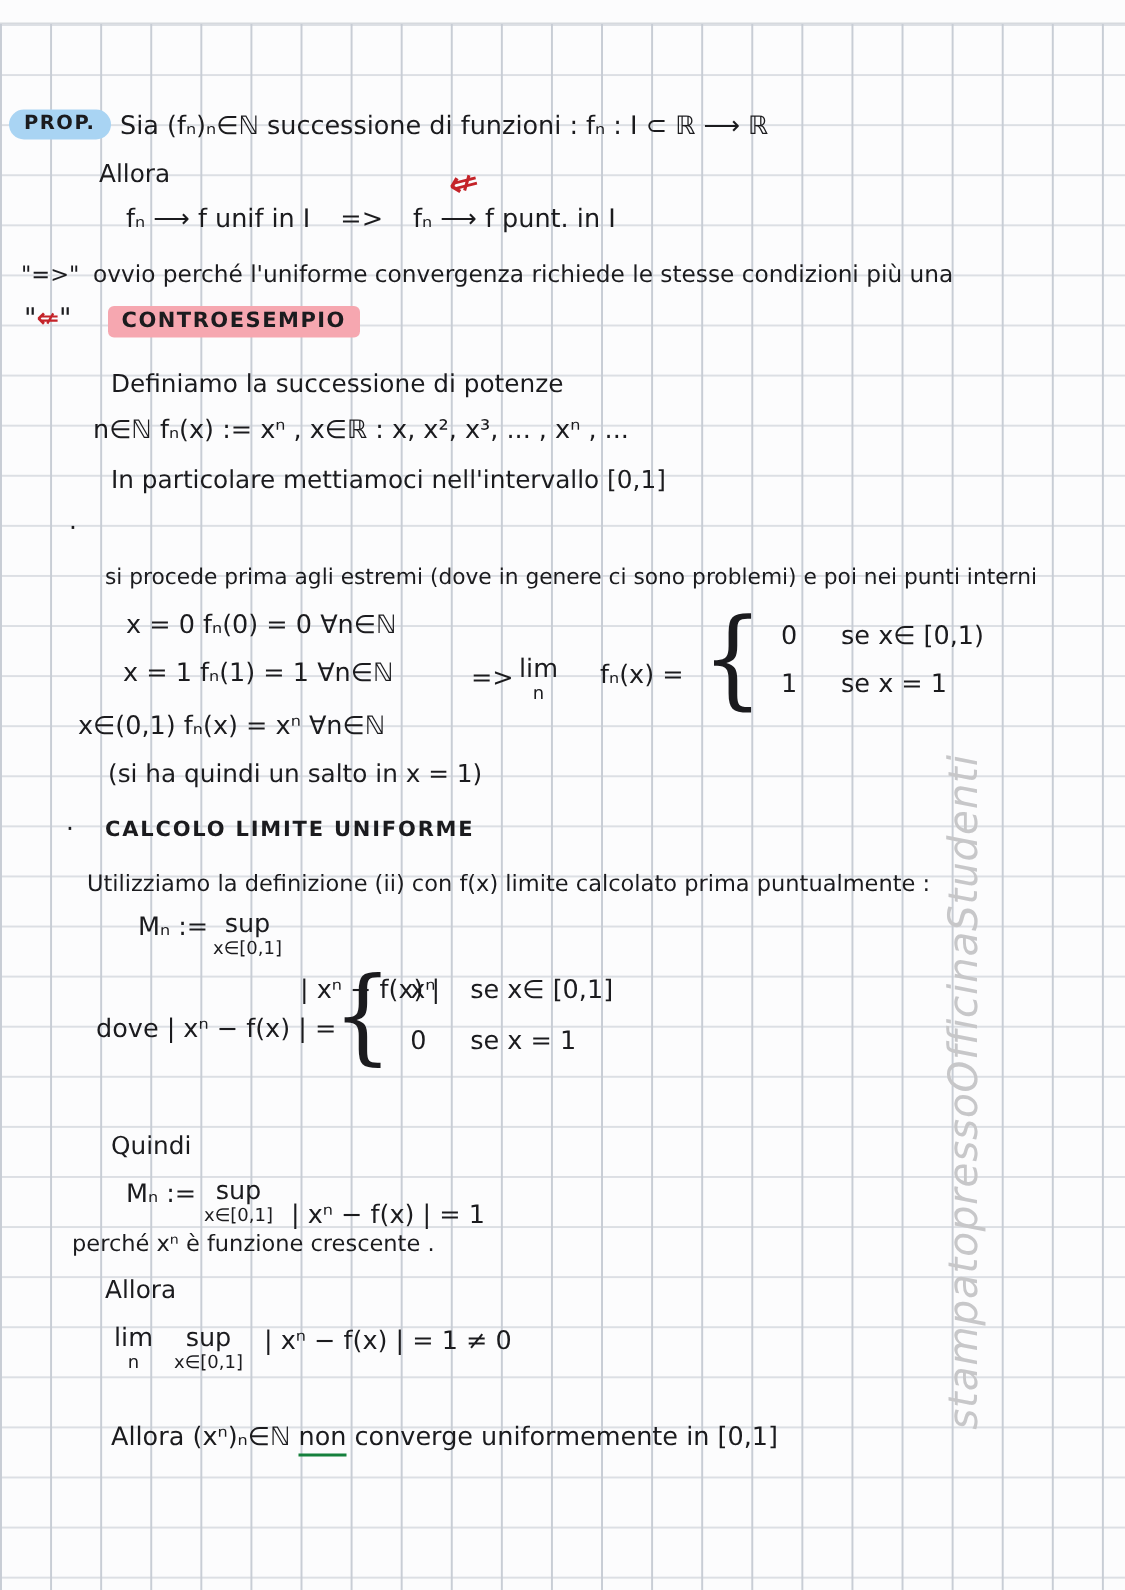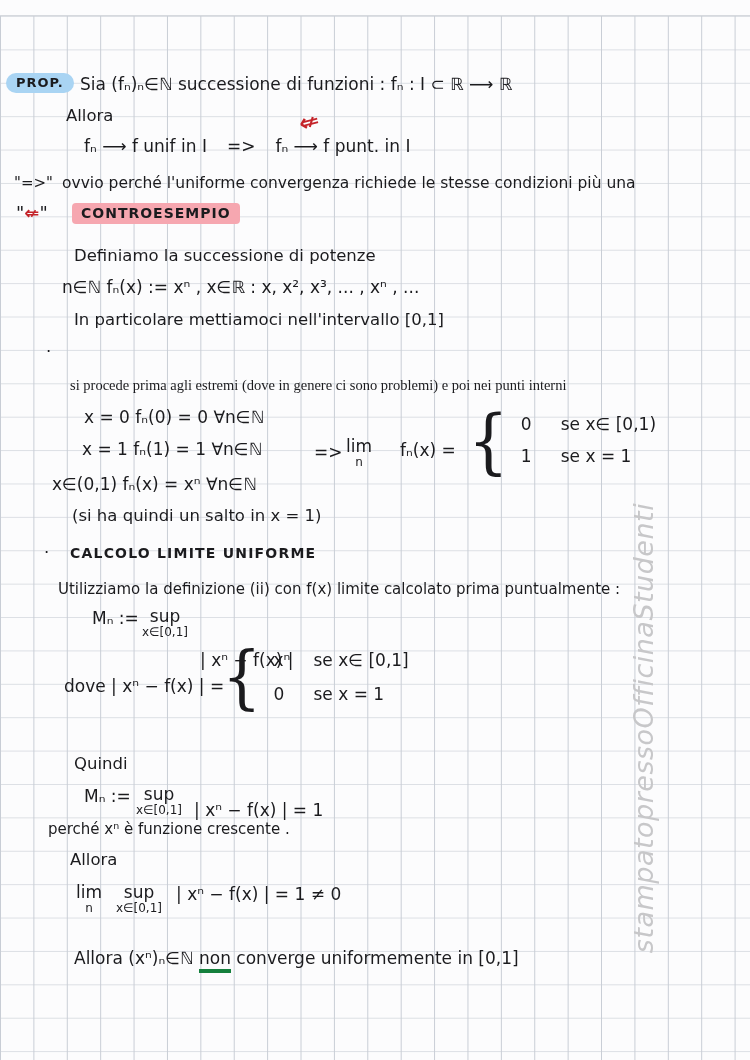--- a/index.html
+++ b/index.html
@@ -48,21 +48,21 @@
   .stk .sub{font-size:12px;}
   .cases{position:absolute;display:flex;align-items:center;z-index:2;}
   .cases .brace{
     font-family:"DejaVu Serif",serif;font-weight:300;line-height:1;
     margin-right:12px;transform:scaleY(1.12);
   }
   .cases .col{display:flex;flex-direction:column;}
   .cases .row{display:flex;font-size:17px;}
   .cases .val{min-width:40px;}
   .imp{margin:0 20px;}
-  .uline{border-bottom:4px solid #15803d;padding-bottom:1px;}
+  .uline{border-bottom:2px solid #15803d;padding-bottom:1px;}
 </style>
 </head>
 <body>
 
 <div class="paper">
   <div class="grid"></div>
   <div class="watermark">stampatopressoOfficinaStudenti</div>
 
   <div class="badge-blue" style="left:6px;top:73px;">PROP.</div>
   <div class="ln math" style="left:80px;top:74px;">Sia (fₙ)ₙ∈ℕ  successione di funzioni :    fₙ : I ⊂ ℝ ⟶ ℝ</div>
@@ -81,21 +81,21 @@
   </div>
   <div class="ln" style="left:72px;top:203px;">
     <span class="badge-pink">CONTROESEMPIO</span>
   </div>
 
   <div class="ln" style="left:74px;top:246px;">Definiamo la successione di potenze</div>
   <div class="ln math" style="left:62px;top:277px;">n∈ℕ    fₙ(x) := xⁿ ,  x∈ℝ     :    x, x², x³, ... , xⁿ , ...</div>
   <div class="ln" style="left:74px;top:310px;">In particolare mettiamoci nell'intervallo [0,1]</div>
 
   <div class="ln" style="left:46px;top:342px;">·</div>
-  <div class="ln" style="left:70px;top:377px;font-size:14.5px;font-family:Liberation Serif, serif;">si procede prima agli estremi (dove in genere ci sono problemi) e poi nei punti interni</div>
+  <div class="ln" style="left:70px;top:377px;font-size:14.5px;">si procede prima agli estremi (dove in genere ci sono problemi) e poi nei punti interni</div>
 
   <div class="ln math" style="left:84px;top:407px;">x = 0     fₙ(0) = 0  ∀n∈ℕ</div>
   <div class="ln math" style="left:82px;top:439px;">x = 1     fₙ(1) = 1  ∀n∈ℕ</div>
   <div class="ln math" style="left:314px;top:442px;">=&gt;</div>
   <div class="stk" style="left:346px;top:438px;">
     <span>lim</span>
     <span class="sub">n</span>
   </div>
   <div class="ln math" style="left:400px;top:440px;">fₙ(x) =</div>
   <div class="cases" style="left:468px;top:408px;">

